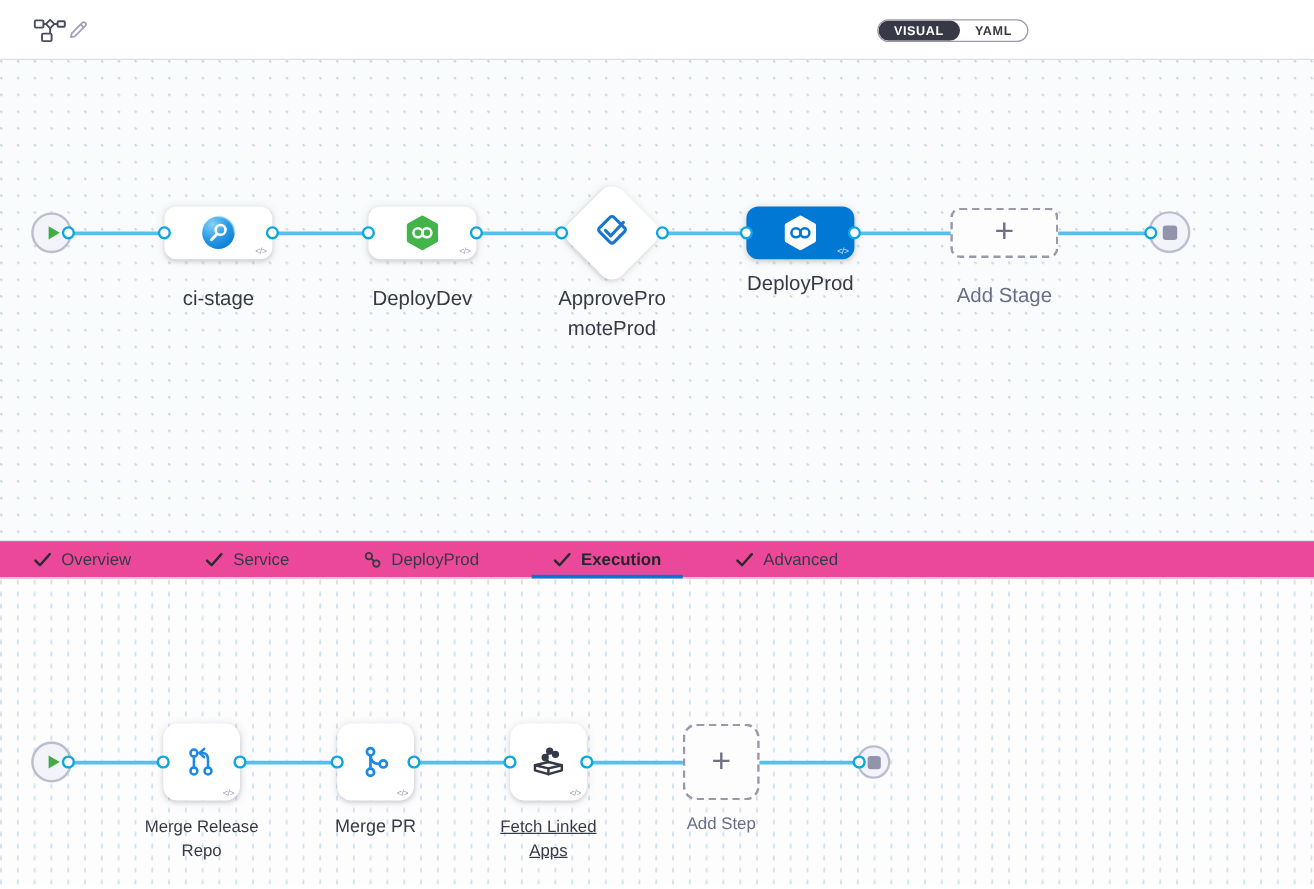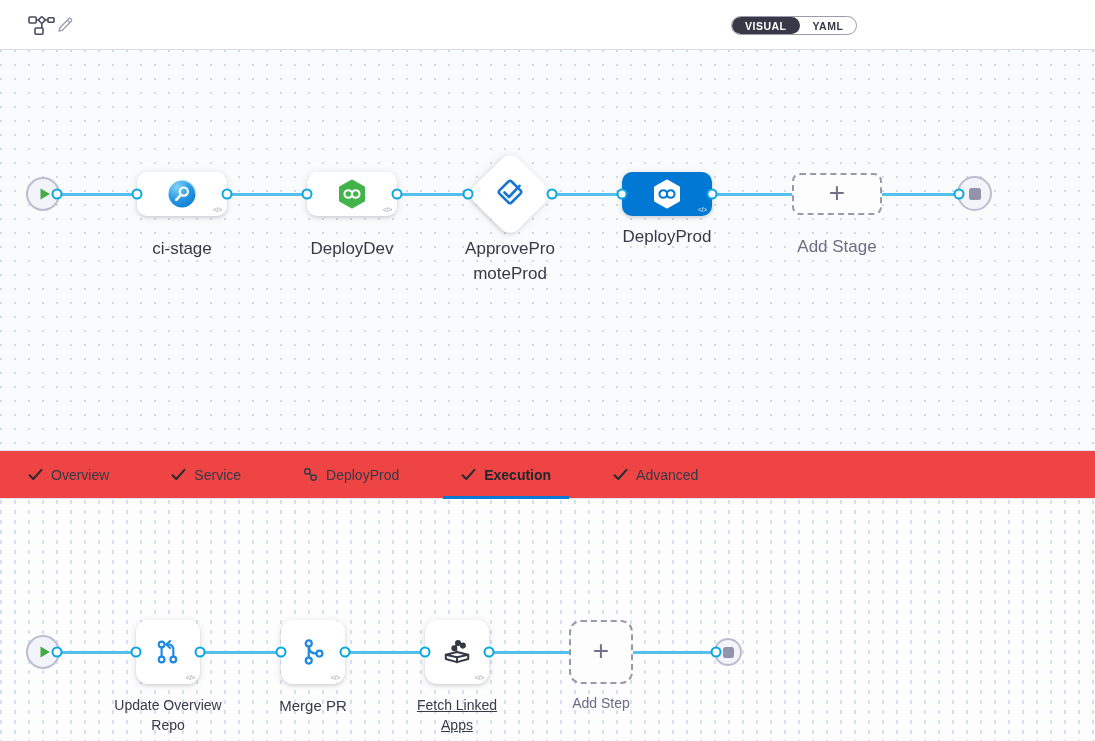--- a/index.html
+++ b/index.html
@@ -87,21 +87,21 @@
   }
 
   .node-label {
     position:absolute; transform:translateX(-50%); text-align:center;
     font-size:17px; color:#383946; line-height:1.45; overflow-wrap:anywhere; z-index:3;
   }
   .node-label.gray { color:#6b6d85; }
 
   
   .tabbar {
-    height:49px; background:#ef4444; border-top:1px solid #e0e1ec; border-bottom:1px solid #e2e3ee;
+    height:32px; background:#ec4899; border-top:1px solid #e0e1ec; border-bottom:1px solid #e2e3ee;
     display:flex; align-items:stretch; padding-left:10px; gap:26px; position:relative; z-index:6;
   }
   .tab {
     display:flex; align-items:center; gap:8px; padding:0 18px;
     font-size:14px; color:#383946; position:relative; cursor:pointer; background:none; border:none;
     font-family:"Liberation Sans", sans-serif;
   }
   .tab.active { font-weight:bold; color:#22272d; }
   .tab.active::after {
     content:""; position:absolute; left:0; right:0; bottom:-1px; height:3px; background:#0278d5;
@@ -336,17 +336,17 @@
 
   <span class="port" style="left:57px;  top:153px;"></span>
   <span class="port" style="left:136px; top:153px;"></span>
   <span class="port" style="left:200px; top:153px;"></span>
   <span class="port" style="left:281px; top:153px;"></span>
   <span class="port" style="left:345px; top:153px;"></span>
   <span class="port" style="left:425px; top:153px;"></span>
   <span class="port" style="left:489px; top:153px;"></span>
   <span class="port" style="left:716px; top:153px;"></span>
 
-  <div class="node-label" style="left:168px; top:196px; width:112px; font-size:14px;">Update Overview Repo</div>
+  <div class="node-label" style="left:168px; top:196px; width:112px; font-size:14px;">Merge Release Repo</div>
   <div class="node-label" style="left:313px; top:196px; width:120px; font-size:15px;">Merge PR</div>
   <div class="node-label" style="left:457px; top:196px; width:110px; font-size:14px;text-decoration:underline;">Fetch Linked Apps</div>
   <div class="node-label gray" style="left:601px; top:194px; width:110px; font-size:14px;">Add Step</div>
 </div>
 
 </body></html>

